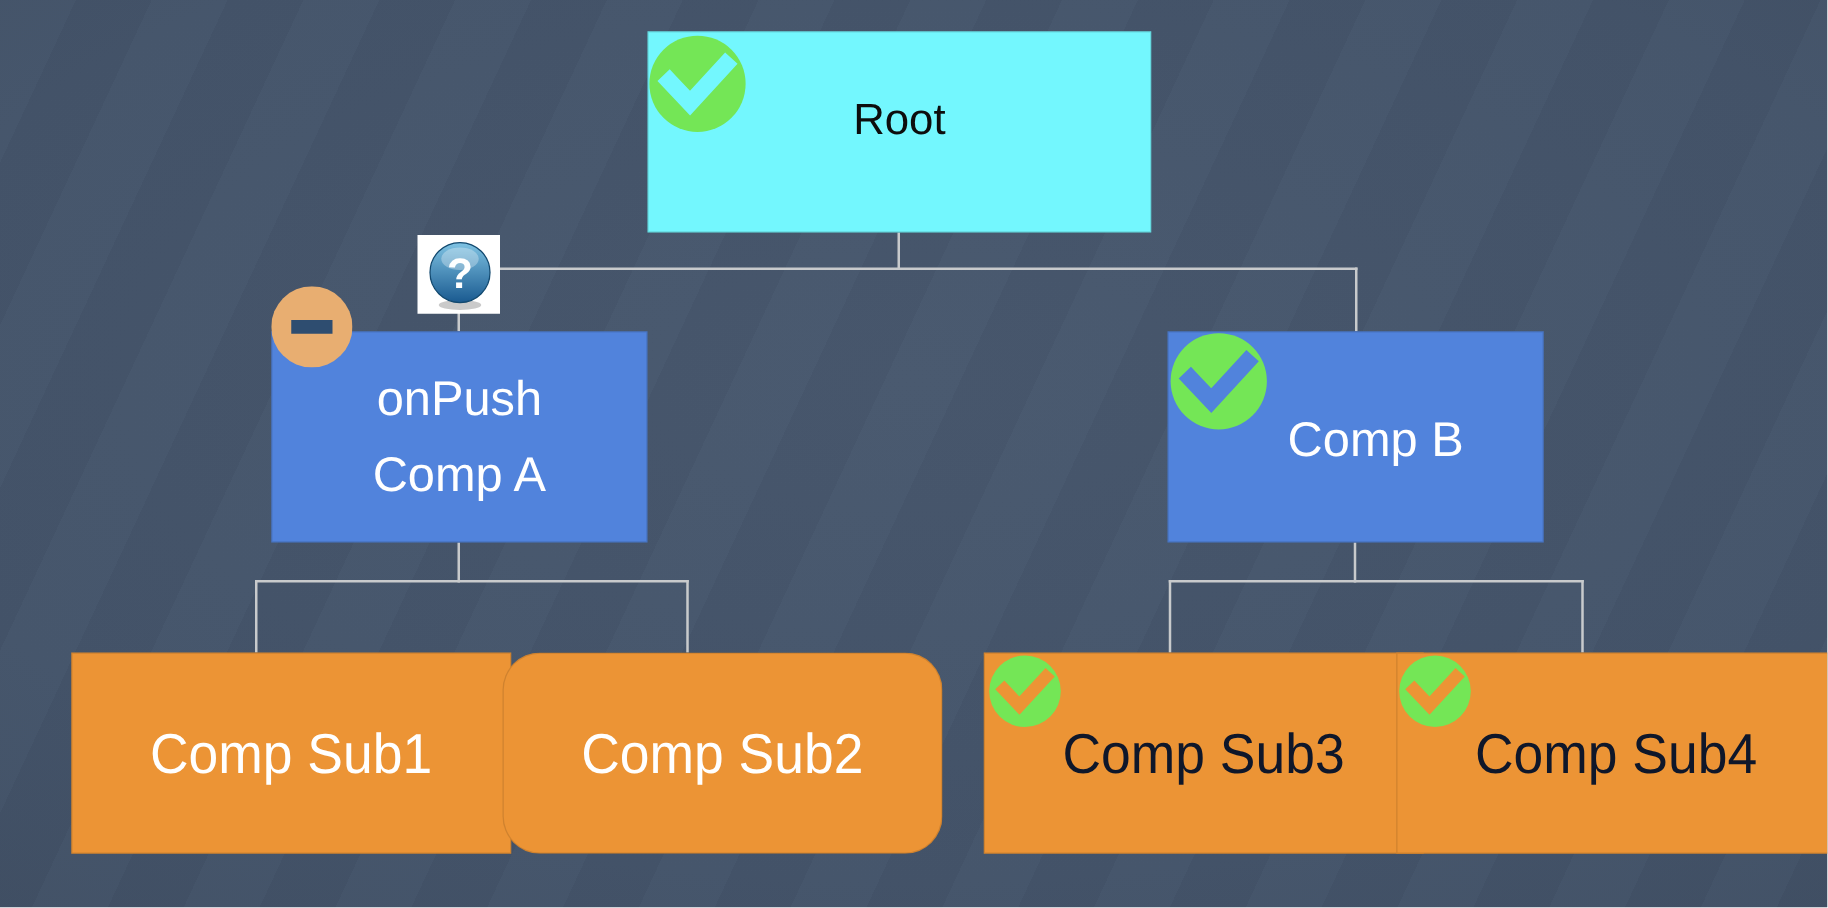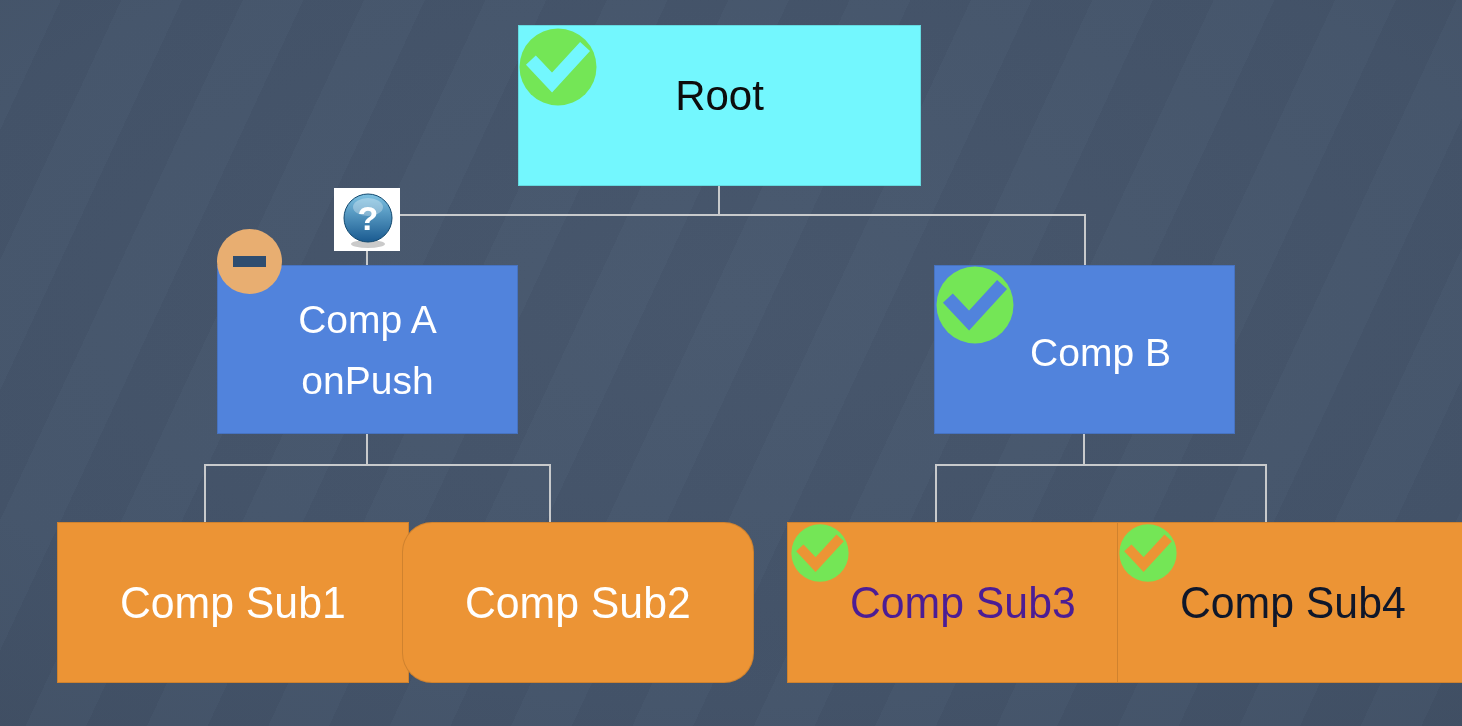--- a/index.html
+++ b/index.html
@@ -42,21 +42,21 @@
     position: absolute; z-index: 2;
     display: flex; flex-direction: column;
     align-items: center; justify-content: center;
     border: 1px solid rgba(0,0,0,0.12);
     box-sizing: border-box;
     text-align: center;
   }
   .label-line { white-space: nowrap; }
 
   #node-root   { left: 518px;  top: 25px;  width: 403px; height: 161px; }
-  #node-root .label-line { font-size: 42px; color: #0d0d0d; margin-top: -20px; }
+  #node-root .label-line { font-size: 35px; color: #0d0d0d; margin-top: -20px; }
 
   #node-comp-a { left: 217px;  top: 265px; width: 301px; height: 169px; }
   #node-comp-b { left: 934px;  top: 265px; width: 301px; height: 169px; }
   #node-comp-a .label-line, #node-comp-b .label-line { font-size: 39px; line-height: 61px; }
   #node-comp-b .label-line { margin-top: 6px; }
 
   .node-sub { top: 522px; width: 352px; height: 161px; }
   #node-sub1 { left: 57px;  }
   #node-sub2 { left: 402px; border-radius: 30px; }
   #node-sub3 { left: 787px; }
@@ -93,37 +93,37 @@
   <div class="connector" id="c3-stem"></div>
   <div class="connector" id="c3-rail"></div>
   <div class="connector" id="c3-left"></div>
   <div class="connector" id="c3-right"></div>
 
   <div class="node" id="node-root" style="background: rgb(115, 247, 254); color: rgb(13, 13, 13);">
     <div class="label-line">Root</div>
   </div>
 
   <div class="node" id="node-comp-a" style="background: rgb(81, 131, 220); color: rgb(255, 255, 255);">
+    <div class="label-line">onPush</div>
     <div class="label-line">Comp A</div>
-    <div class="label-line">onPush</div>
   </div>
 
   <div class="node" id="node-comp-b" style="background: rgb(81, 131, 220); color: rgb(255, 255, 255); padding-left: 32px;">
     <div class="label-line">Comp B</div>
   </div>
 
   <div class="node node-sub" id="node-sub1" style="background: rgb(236, 148, 53); color: rgb(255, 255, 255);">
     <div class="label-line">Comp Sub1</div>
   </div>
 
   <div class="node node-sub" id="node-sub2" style="background: rgb(236, 148, 53); color: rgb(255, 255, 255);">
     <div class="label-line">Comp Sub2</div>
   </div>
 
-  <div class="node node-sub" id="node-sub3" style="background: rgb(236, 148, 53); color: #4c1d95;">
+  <div class="node node-sub" id="node-sub3" style="background: rgb(236, 148, 53); color: #0f172a;">
     <div class="label-line">Comp Sub3</div>
   </div>
 
   <div class="node node-sub" id="node-sub4" style="background: rgb(236, 148, 53); color: #0f172a;">
     <div class="label-line">Comp Sub4</div>
   </div>
 
   <svg class="badge badge-check" id="badge-check-root" width="78" height="78" viewBox="0 0 78 78">
     <circle class="check-bg" cx="39" cy="39" r="38.5" fill="#74E656"></circle>
     <path class="check-mark" d="M16.5 37 L33 54.5 L61.5 23.5" fill="none" stroke-width="13.5" stroke-linecap="square" stroke-linejoin="miter" stroke="#73F7FE"></path>

